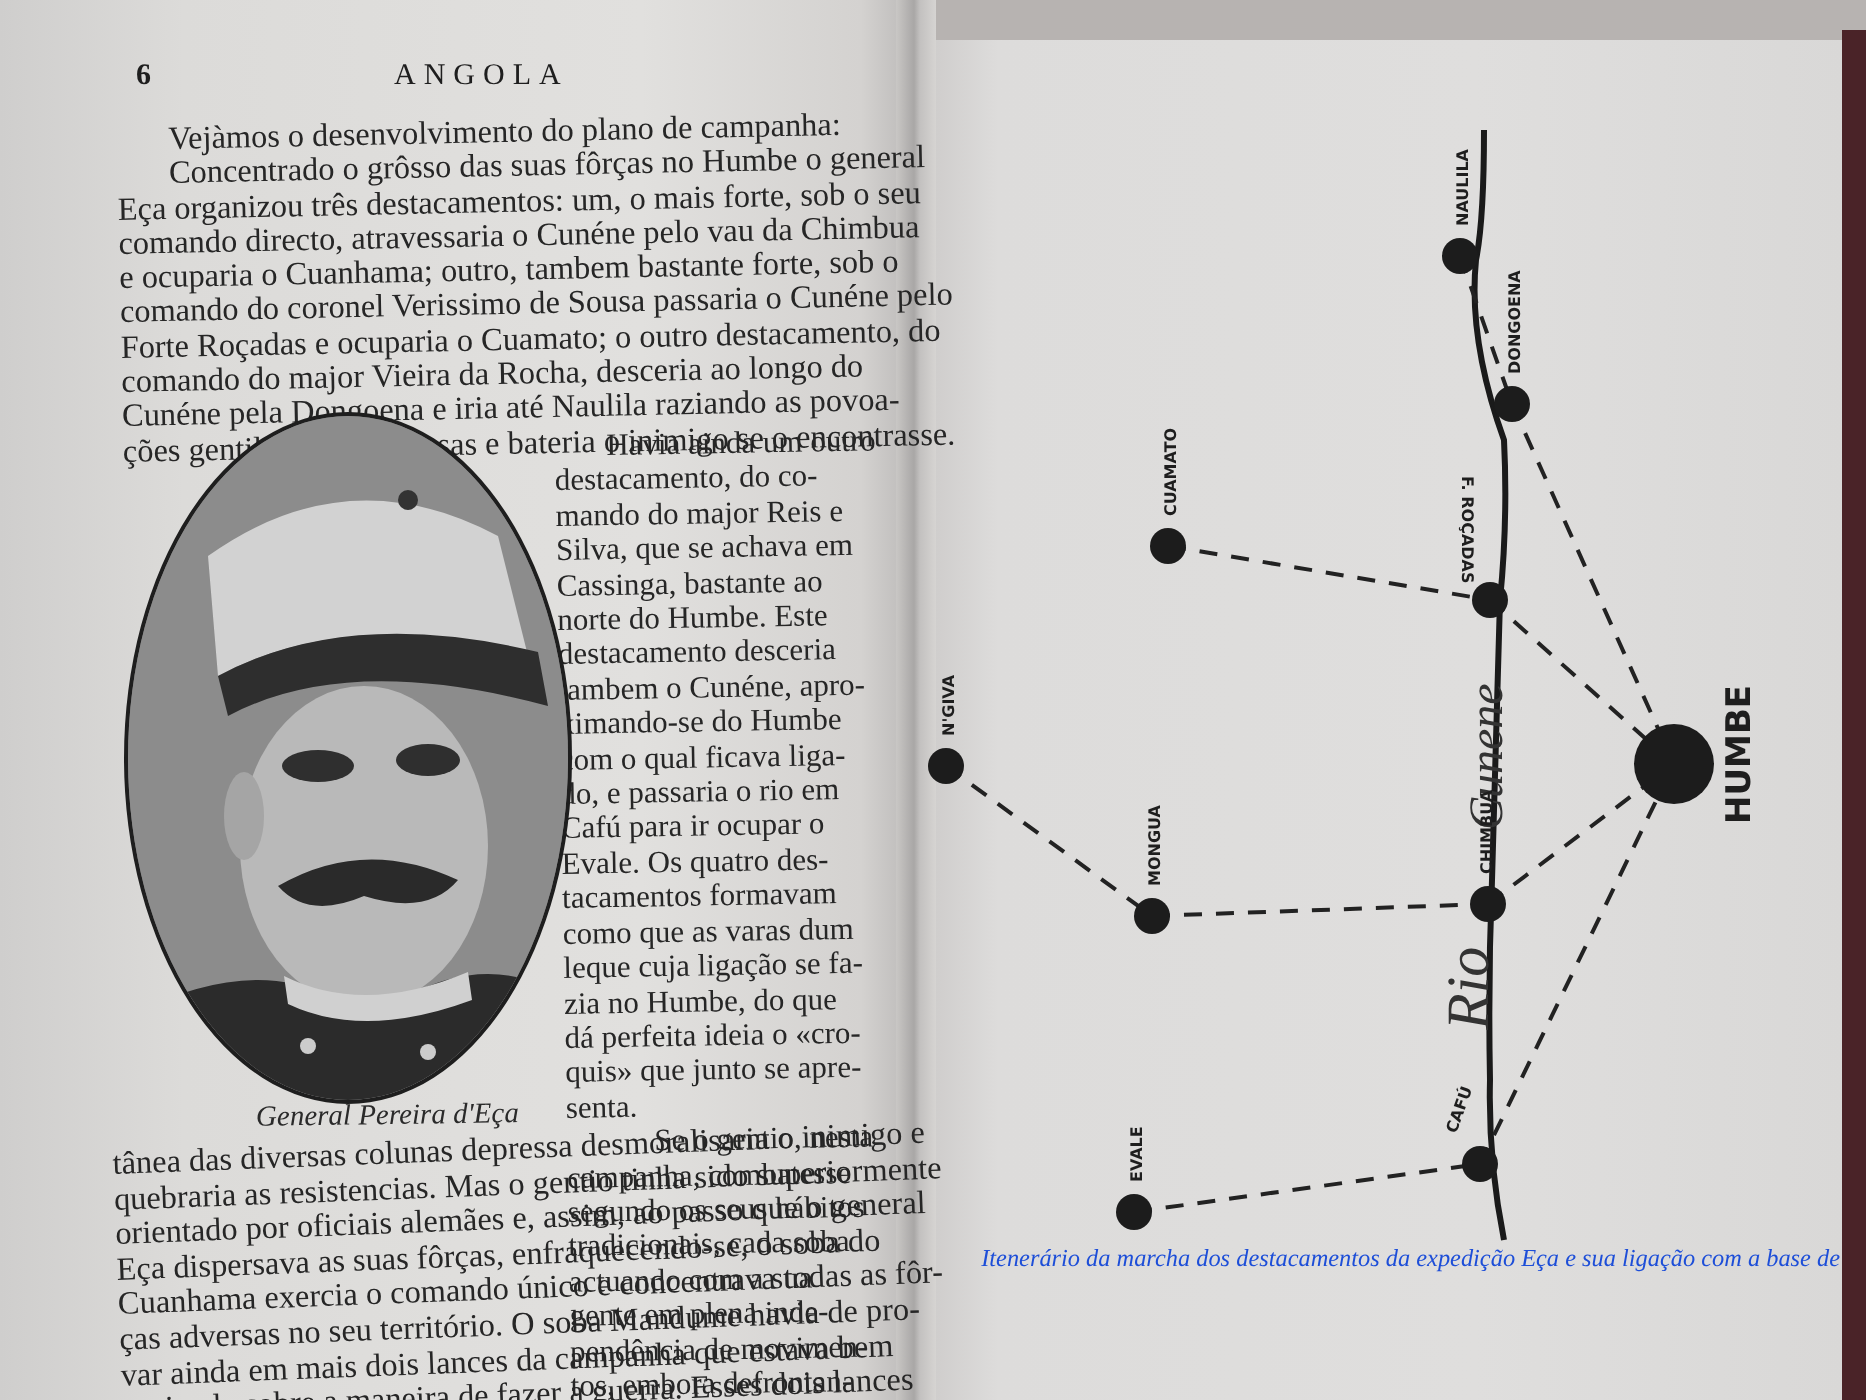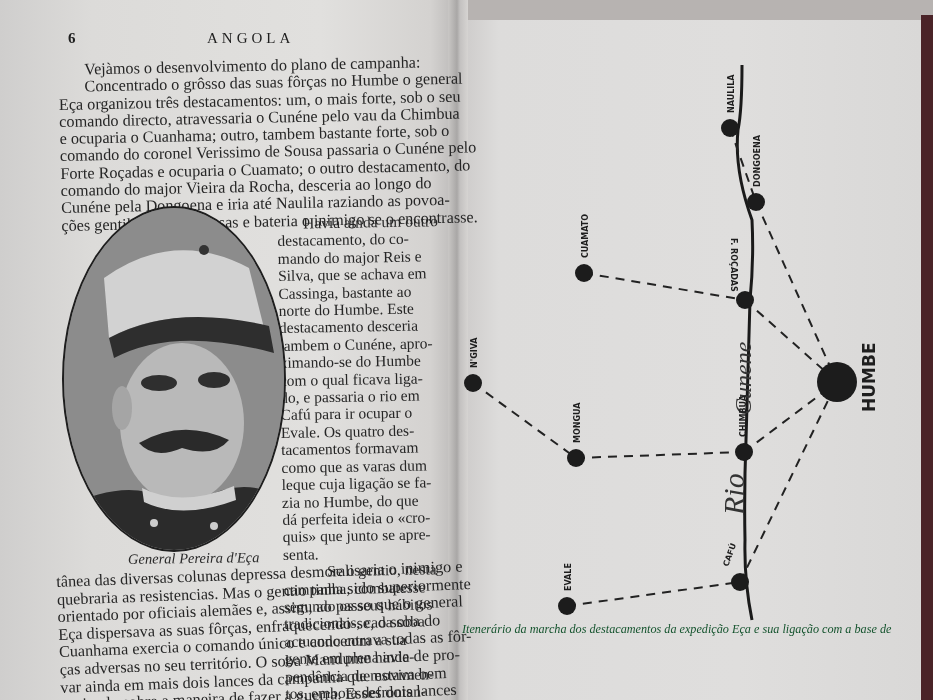--- a/index.html
+++ b/index.html
@@ -9,39 +9,39 @@
     background:linear-gradient(90deg,#cfcecd 0%,#dcdbd9 20%,#e1e0de 70%,#d4d2d0 94%,#b9b7b6 100%);}
   .gutter{position:absolute;left:448px;top:0;width:20px;height:700px;
     background:linear-gradient(90deg,#c9c7c5,#a9a7a6 45%,#c3c1c0 60%,#d6d4d2);}
   .page-right{position:absolute;left:462px;top:20px;width:460px;height:680px;
     background:linear-gradient(90deg,#cdcbca 0%,#dddcdb 8%,#dfdedd 60%,#d9d8d7 100%);}
   .cover-edge{position:absolute;left:921px;top:15px;width:12px;height:685px;background:#4a2328;}
   .top-strip{position:absolute;left:462px;top:0;width:471px;height:20px;background:#b7b3b1;}
 
   .header{position:absolute;top:30px;left:68px;width:380px;font-size:15px;color:#1e1e1e;}
   .page-num{position:absolute;left:0;top:0;font-weight:bold;}
-  .running-title{position:absolute;left:139px;top:0;letter-spacing:4px;text-align:right;}
+  .running-title{position:absolute;left:129px;top:0;letter-spacing:4px;text-align:right;}
 
   .text{position:absolute;color:#262626;font-size:16.2px;line-height:17.3px;white-space:nowrap;}
   .para-full{left:58px;top:62px;width:395px;transform:rotate(-1.2deg);transform-origin:left top;}
   .para-col{left:277px;top:215px;width:175px;font-size:15.5px;line-height:17.4px;transform:rotate(-1deg);transform-origin:left top;}
   .para-bottom{left:56px;top:574px;width:400px;font-size:16.2px;line-height:17.6px;transform:rotate(-2.2deg);transform-origin:left top;}
   .line{display:block;}
   .indent{padding-left:26px;}
   .indent2{padding-left:44px;}
 
   .portrait{position:absolute;left:62px;top:206px;width:220px;height:342px;border-radius:50%;
     border:2px solid #1e1e1e;overflow:hidden;
     background:radial-gradient(ellipse at 50% 50%,#9a9a9a 0%,#7e7e7e 60%,#5e5e5e 100%);}
   .portrait svg{width:100%;height:100%;display:block;}
   .caption{position:absolute;left:128px;top:550px;font-style:italic;font-size:14.5px;color:#2a2a2a;transform:rotate(-0.8deg);}
 
   .map{position:absolute;left:462px;top:20px;width:460px;height:610px;}
   .map svg{width:100%;height:100%;display:block;}
-  .map-caption{position:absolute;left:462px;top:622px;width:458px;text-align:left;font-style:italic;font-size:12.2px;line-height:15px;color:#14532d;}
+  .map-caption{position:absolute;left:462px;top:622px;width:458px;text-align:right;font-style:italic;font-size:12.2px;line-height:15px;color:#1d4ed8;}
 </style>
 </head>
 <body>
 
 <div class="spread">
   <div class="page-left"></div>
   <div class="top-strip"></div>
   <div class="page-right"></div>
   <div class="gutter"></div>
   <div class="cover-edge"></div>

